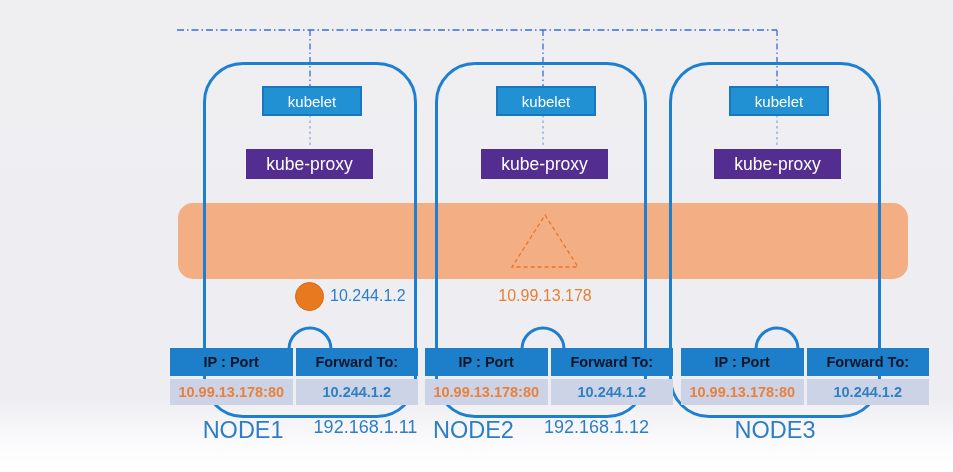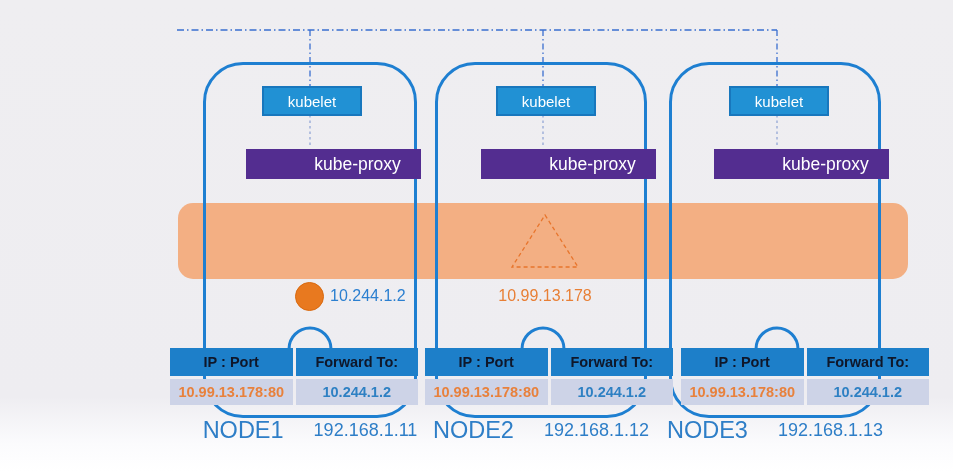--- a/index.html
+++ b/index.html
@@ -39,21 +39,20 @@
     background:#2191d4;border:2px solid #1877bd;
     color:#fff;font-size:15px;
     display:flex;align-items:center;justify-content:center;
     z-index:4;
   }
   .kubeproxy{
     width:127px;height:30px;top:149px;
     background:#532d90;color:#fff;font-size:17.5px;
     display:flex;align-items:center;justify-content:center;
     z-index:4;
-    padding-left:48px;
   }
   .kb1{left:262px;}  .kb2{left:496px;}  .kb3{left:729px;}
   .kp1{left:246px;}  .kp2{left:481px;}  .kp3{left:714px;}
   
   .pod-dot{
     left:295px;top:282px;width:27px;height:27px;border-radius:50%;
     background:#e8791f;border:1px solid #d9690f;z-index:4;
   }
   .pod-ip{
     left:330px;top:287px;height:18px;line-height:18px;
@@ -76,21 +75,21 @@
   }
   .fwd-table .dcell{
     background:#cdd3e7;font-size:14.5px;height:26px;
     display:flex;align-items:center;justify-content:center;font-weight:bold;
   }
   .ip-orange{color:#e8813c;}
   .ip-blue{color:#2e80c3;}
   
   .node-label{
     top:417px;height:26px;z-index:4;
-    display:flex;align-items:center;justify-content:center;gap:30px;
+    display:flex;align-items:flex-start;justify-content:center;gap:30px;
     color:#2e7ec7;
   }
   .l1{left:203px;width:214px;}
   .l2{left:435px;width:212px;}
   .l3{left:669px;width:212px;}
   .node-label .nname{font-size:23.5px;line-height:26px;}
   .node-label .nip{font-size:18px;}
 </style>
 </head>
 <body>
@@ -170,16 +169,15 @@
   <div class="abs node-label l1">
     <span class="nname">NODE1</span>
     <span class="nip">192.168.1.11</span>
   </div>
   <div class="abs node-label l2">
     <span class="nname">NODE2</span>
     <span class="nip">192.168.1.12</span>
   </div>
   <div class="abs node-label l3">
     <span class="nname">NODE3</span>
-    <span class="nip">192.168.1.13</span>
   </div>
 
 </div>
 
 </body></html>

